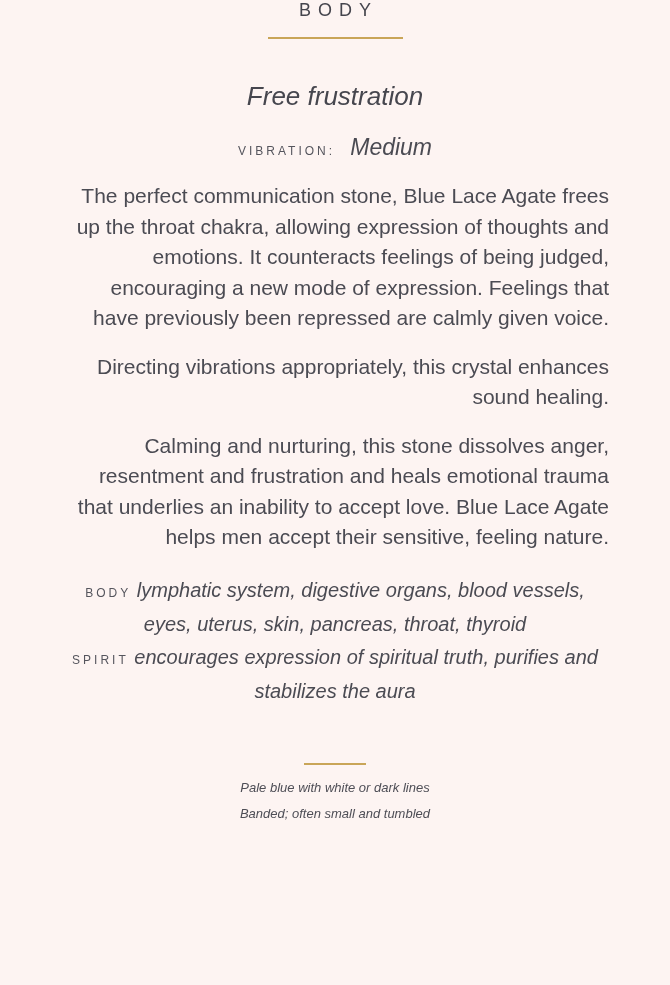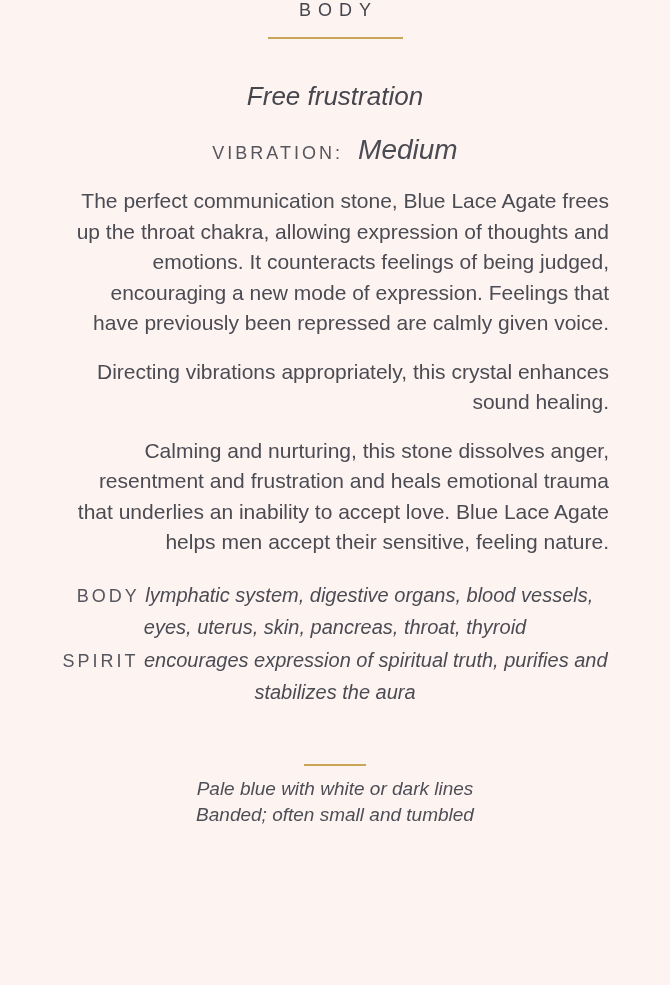--- a/index.html
+++ b/index.html
@@ -48,27 +48,27 @@
     margin: 42px 0 0 0;
     font-weight: normal;
     color: #46464e;
   }
   .vibration-line {
     margin-top: 22px;
     font-size: 22px;
   }
   .label-smallcaps {
     font-style: normal;
-    font-size: 18px;
+    font-size: 12px;
     letter-spacing: 3px;
     color: #55555d;
   }
   .vibration-value {
     font-style: italic;
-    font-size: 28px;
+    font-size: 23px;
     margin-left: 9px;
   }
   .body-paragraph {
     width: 548px;
     text-align: right;
     font-size: 21px;
     line-height: 30.5px;
     margin: 18px 0 0 0;
     color: #4b4b53;
   }
@@ -83,21 +83,21 @@
     text-align: center;
     font-size: 20px;
     line-height: 31px;
     font-style: italic;
     margin: 2px 0 0 0;
   }
   .appearance {
     margin-top: 10px;
     text-align: center;
     font-style: italic;
-    font-size: 19px;
+    font-size: 13px;
     line-height: 26.5px;
     color: #4e4e56;
   }
 </style>
 </head>
 <body>
 
 <div class="page">
 
   <h1 class="chapter-title">BODY</h1>

